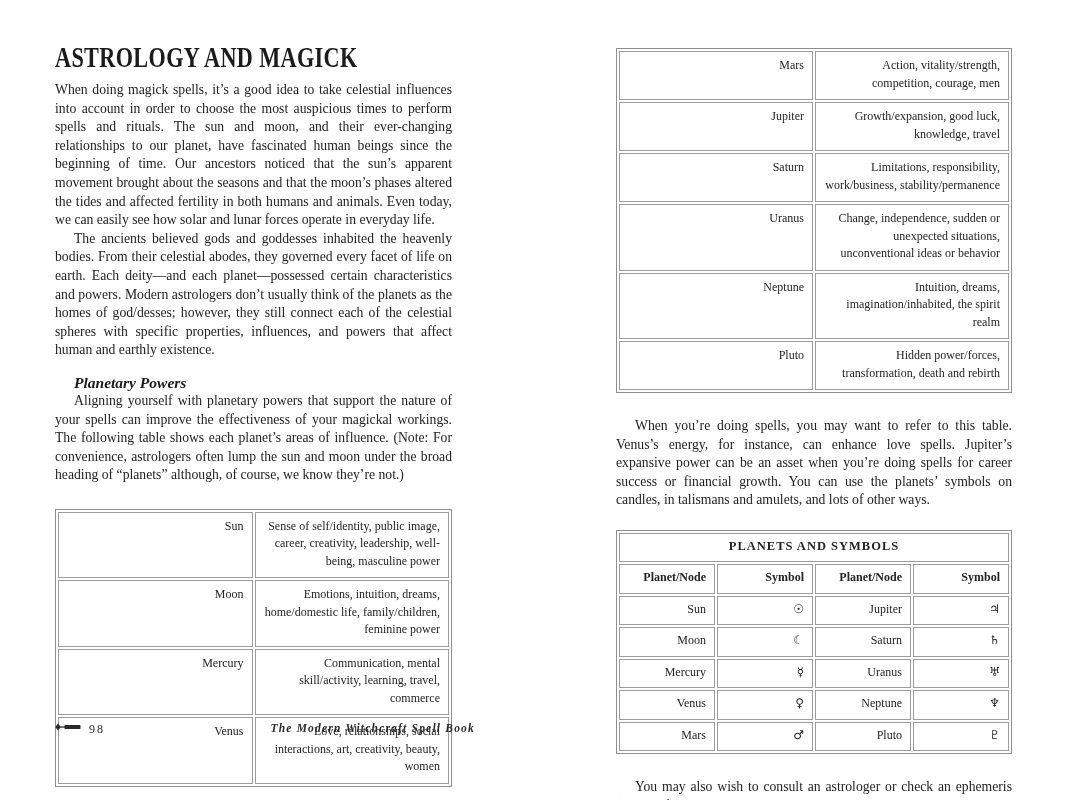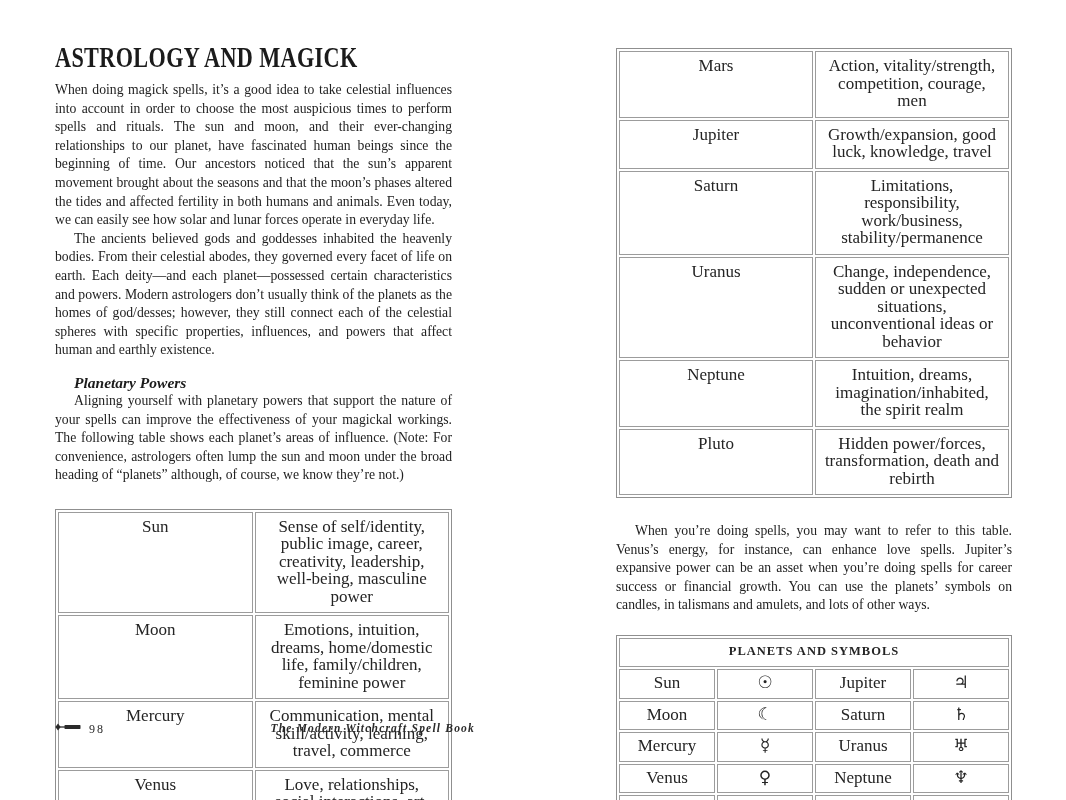--- a/index.html
+++ b/index.html
@@ -51,23 +51,23 @@
     border-collapse:separate;
     border-spacing:2px;
     border:1px solid #8f8f8f;
     background:#ffffff;
     margin-top:24px;
   }
   table.book-table th, table.book-table td{
     border:1px solid #9c9c9c;
     padding:5px 8px 7px 8px;
     vertical-align:top;
-    font-size:17px;
+    font-size:12px;
     line-height:17.5px;
-    text-align:center;
+    text-align:right;
     font-weight:400;
     color:#242424;
   }
   table.book-table th{font-weight:700;}
   table.influence-table td, table.influence-table th{width:50%;}
   table.symbols-table{margin-top:20px;}
   table.symbols-table .title-cell{
     text-align:center;
     font-weight:700;
     letter-spacing:1px;
@@ -178,20 +178,26 @@
         </table>
 
       <p class="body-para indent" style="margin-top:24px;">When you’re doing spells, you may want to refer to this table. Venus’s energy, for instance, can enhance love spells. Jupiter’s expansive power can be an asset when you’re doing spells for career success or financial growth. You can use the planets’ symbols on candles, in talismans and amulets, and lots of other ways.</p>
 
       <table class="book-table symbols-table">
         <tbody>
             <tr>
           <th class="title-cell" colspan="4">PLANETS AND SYMBOLS</th>
         </tr>
         <tr>
+          <th>Planet/Node</th>
+          <th>Symbol</th>
+          <th>Planet/Node</th>
+          <th>Symbol</th>
+        </tr>
+        <tr>
           <td>Sun</td>
           <td class="sym">☉</td>
           <td>Jupiter</td>
           <td class="sym">♃</td>
         </tr>
         <tr>
           <td>Moon</td>
           <td class="sym">☾</td>
           <td>Saturn</td>
           <td class="sym">♄</td>

